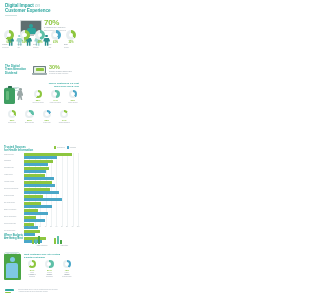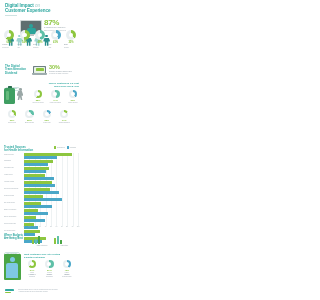--- a/index.html
+++ b/index.html
@@ -134,21 +134,21 @@
 
   <div class="hero">
     <div class="monitor">
       <div class="screen">
         <div class="head"></div>
         <div class="body"></div>
       </div>
     </div>
     <div class="mstand"></div>
 
-    <div class="bignum">87%</div>
+    <div class="bignum">70%</div>
     <div class="herotxt">
       <span class="t micro">of consumers say a company's</span>
       <span class="t micro2">digital experience shapes their view</span>
     </div>
 
     <div class="people">
       <div class="pp dark">
           <div class="ph"></div>
           <div class="pb"></div>
         </div>

